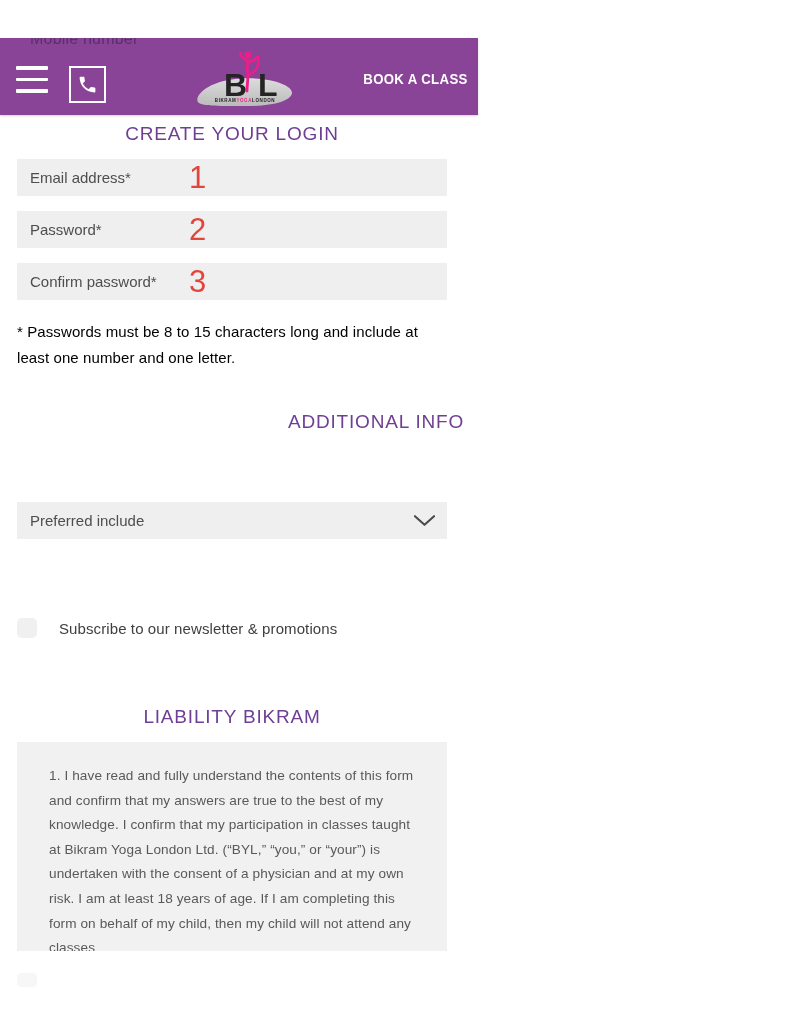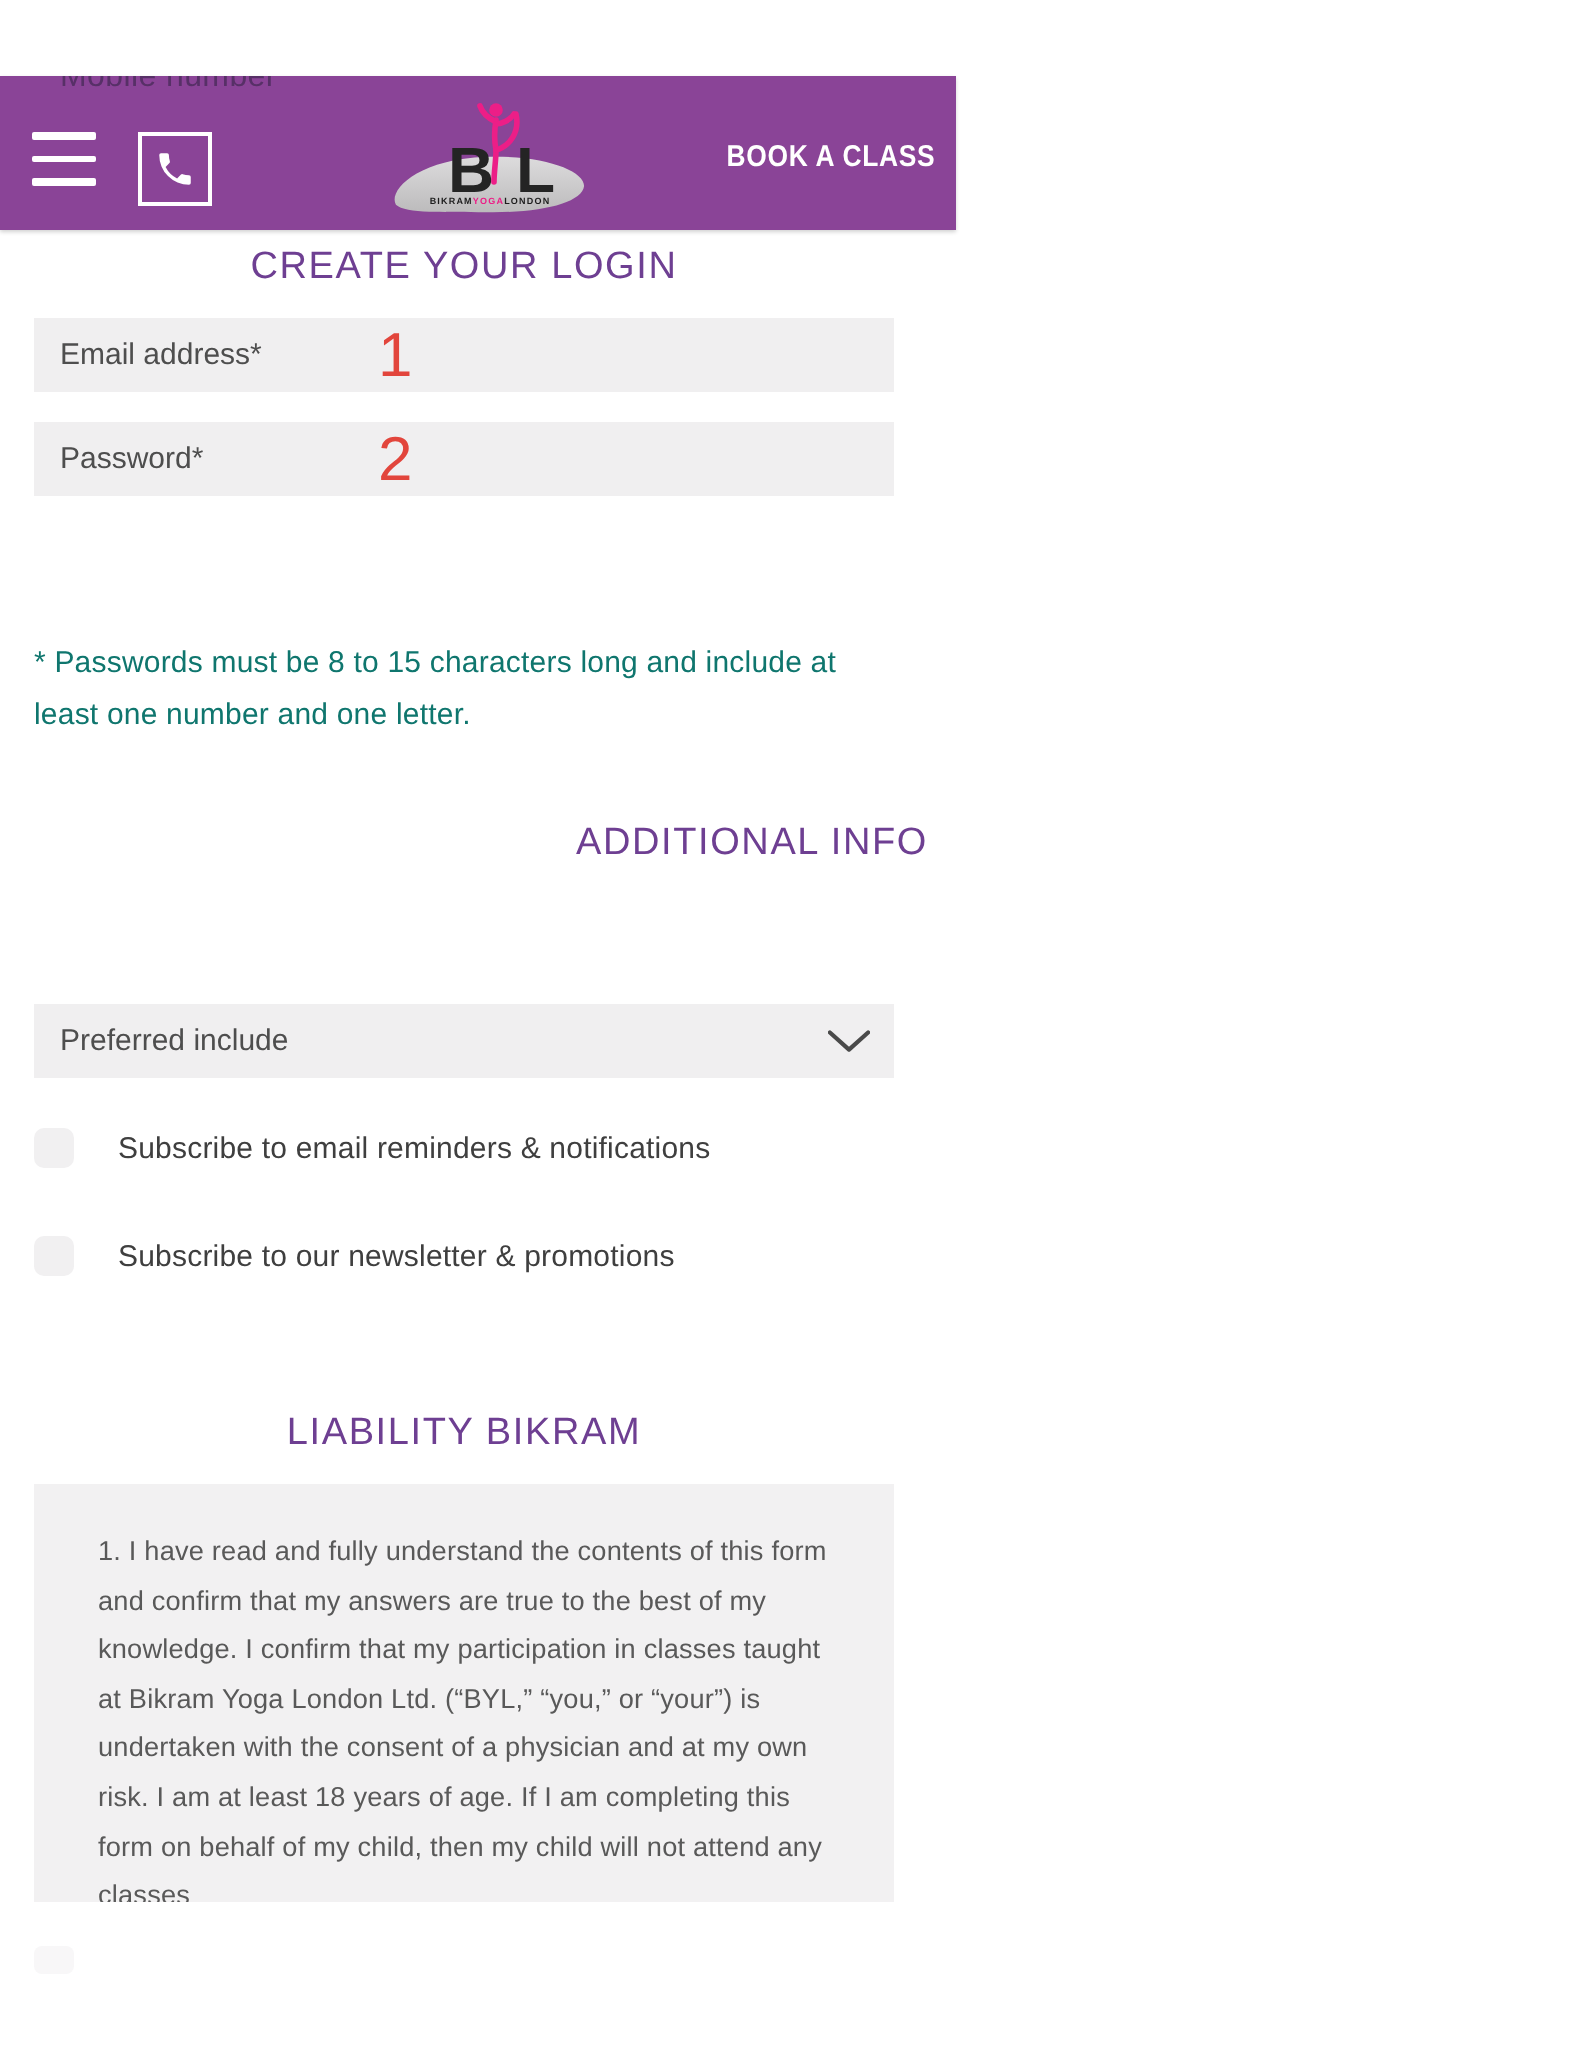--- a/index.html
+++ b/index.html
@@ -71,21 +71,21 @@
     font-size: 15px; color: #4e4e4e;
   }
   .text-input::placeholder { color: #4e4e4e; opacity: 1; }
   .annotation-num {
     position: absolute; left: 172px; top: 1px; width: 30px;
     font-size: 31px; color: #e2453c; line-height: 36px; pointer-events: none;
   }
 
   .password-note {
     position: absolute; left: 17px; top: 281px; width: 425px;
-    font-size: 15px; color: #0f766e; line-height: 26px; letter-spacing: 0.1px;
+    font-size: 15px; color: #000000; line-height: 26px; letter-spacing: 0.1px;
   }
 
   
   .dropdown {
     position: absolute; left: 17px; width: 430px; height: 37px; background: #f0eff0;
     display: flex; align-items: center; justify-content: space-between;
     padding: 0 12px 0 13px; cursor: pointer;
   }
   .dd-1 { top: 412px; } .dd-2 { top: 464px; }
   .dropdown .dd-label { font-size: 15px; color: #4e4e4e; }
@@ -174,37 +174,37 @@
     <div class="field-wrap fw-1">
       <input class="text-input" type="text" placeholder="Email address*" style="">
       <span class="annotation-num">1</span>
     </div>
 
     <div class="field-wrap fw-2">
       <input class="text-input" type="text" placeholder="Password*" style="">
       <span class="annotation-num">2</span>
     </div>
 
+    <div class="field-wrap fw-3">
+      <input class="text-input" type="text" placeholder="Confirm password*" style="">
+      <span class="annotation-num">3</span>
+    </div>
 
     <p class="password-note">* Passwords must be 8 to 15 characters long and include at least one number and one letter.</p>
 
     <h2 class="section-heading h-additional">ADDITIONAL INFO</h2>
 
 
     <div class="dropdown dd-2">
       <span class="dd-label">Preferred include</span>
       <svg class="chevron-svg" viewBox="0 0 22 12">
         <polyline points="1,1 11,10 21,1" fill="none" stroke="#4a4a4a" stroke-width="2.2" stroke-linecap="round" stroke-linejoin="round"></polyline>
       </svg>
     </div>
 
-    <div class="check-row cr-1">
-      <span class="check-box"></span>
-      <span class="check-label">Subscribe to email reminders &amp; notifications</span>
-    </div>
 
     <div class="check-row cr-2">
       <span class="check-box"></span>
       <span class="check-label">Subscribe to our newsletter &amp; promotions</span>
     </div>
 
     <h2 class="section-heading h-waiver">LIABILITY BIKRAM</h2>
 
     <div class="waiver-box">
       <p class="waiver-text">1. I have read and fully understand the contents of this form and confirm that my answers are true to the best of my knowledge. I confirm that my participation in classes taught at Bikram Yoga London Ltd. (“BYL,” “you,” or “your”) is undertaken with the consent of a physician and at my own risk. I am at least 18 years of age. If I am completing this form on behalf of my child, then my child will not attend any classes</p>

